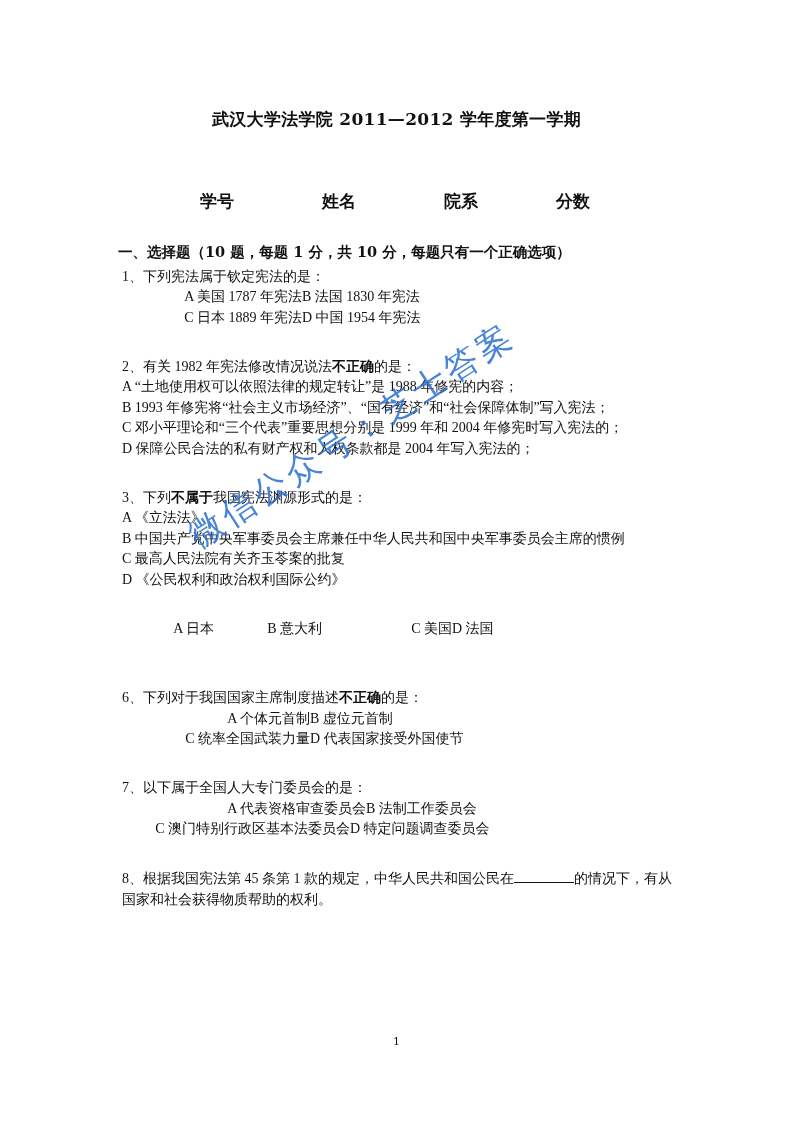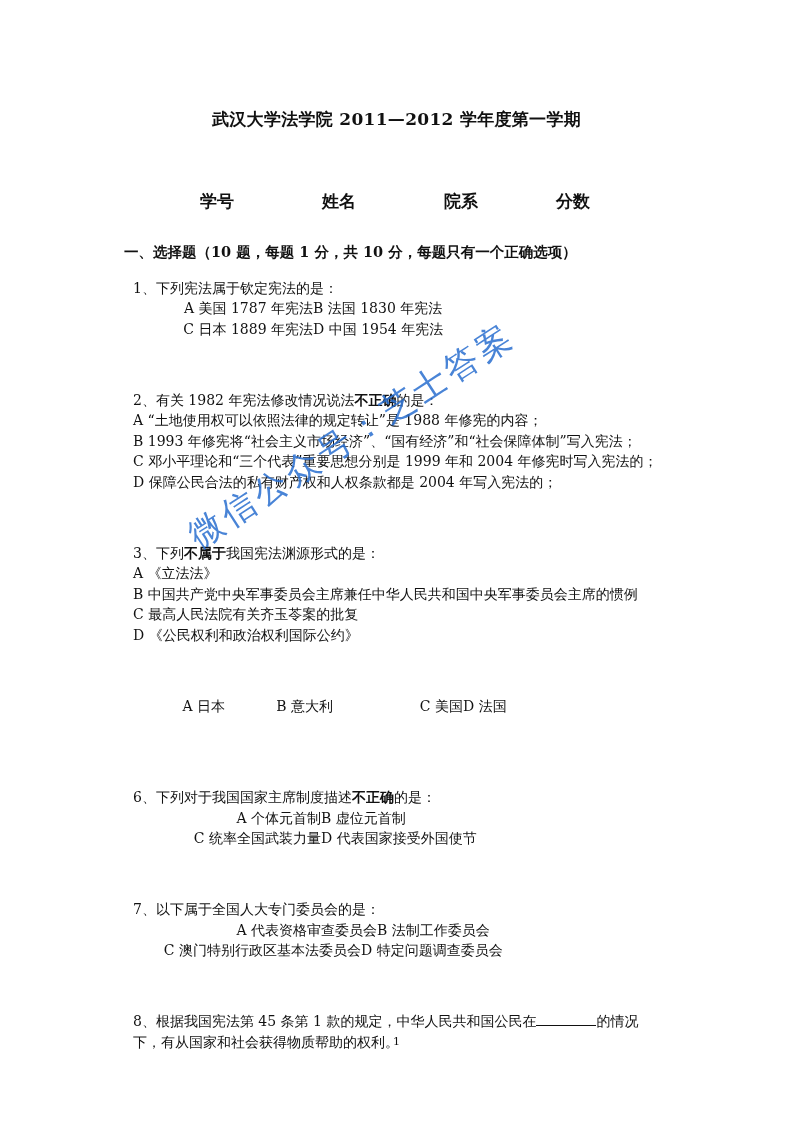--- a/index.html
+++ b/index.html
@@ -5,22 +5,22 @@
   html, body { margin: 0; padding: 0; background: #ffffff; }
   body { width: 793px; height: 1122px; position: relative; overflow: hidden;
          font-family: "DejaVu Serif", "Liberation Serif", serif; color: #111; }
   .page { position: absolute; left: 0; top: 0; width: 793px; height: 1122px; background: #fff; }
   .title { position: absolute; left: 0; width: 793px; text-align: center; font-weight: bold; font-size: 17px; letter-spacing: 0.3px; }
   .t1 { top: 108px; }
   .t2 { top: 150px; }
   .info { position: absolute; top: 190px; left: 0; width: 793px; font-weight: bold; font-size: 17px; }
   .info span { position: absolute; }
   .content { position: absolute; left: 118px; top: 242px; width: 560px; font-size: 14px; line-height: 20.5px; }
-  .section-head { font-weight: bold; font-size: 14.5px; margin-left: 6px; }
-  .q { margin: 15px; }
+  .section-head { font-weight: bold; font-size: 14.5px; }
+  .q { margin: 4px; font-family: Liberation Serif, serif; }
   .gap { height: 20.5px; }
   .opt-row { display: flex; white-space: nowrap; text-align: right; }
   .opt { display: inline-block; white-space: nowrap; }
   b.em { font-weight: bold; }
   .blank { display: inline-block; border-bottom: 1px solid #111; height: 14px; vertical-align: baseline; }
   .pnum { position: absolute; top: 1035px; left: 0; width: 793px; text-align: center; font-size: 11px; }
   .watermark { position: absolute; left: 180px; top: 520px; font-family: "DejaVu Sans", sans-serif;
                font-size: 34px; color: #2a6fd0; opacity: 0.85; transform: rotate(-33deg); transform-origin: left top;
                white-space: nowrap; letter-spacing: 4px; pointer-events: none; }
 </style>

